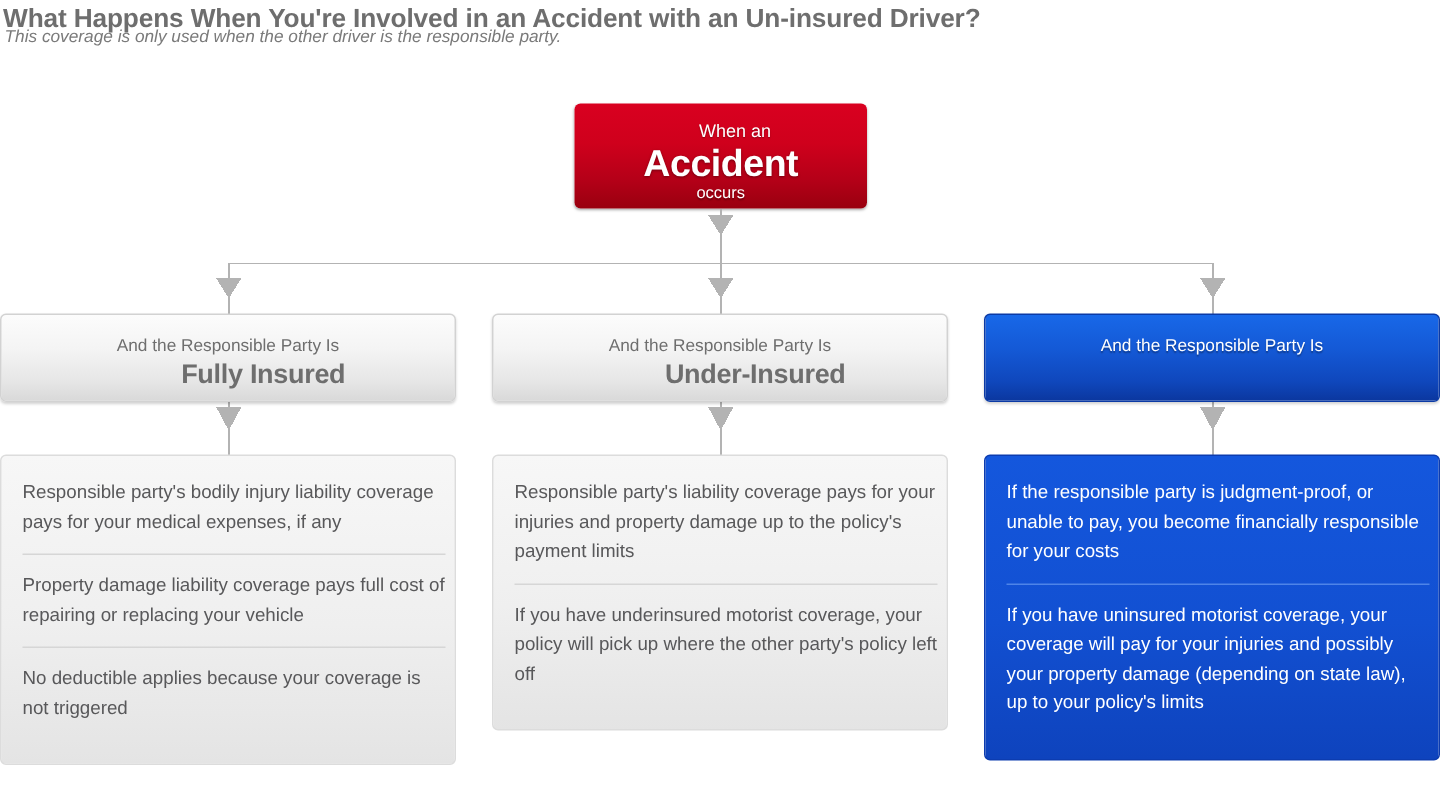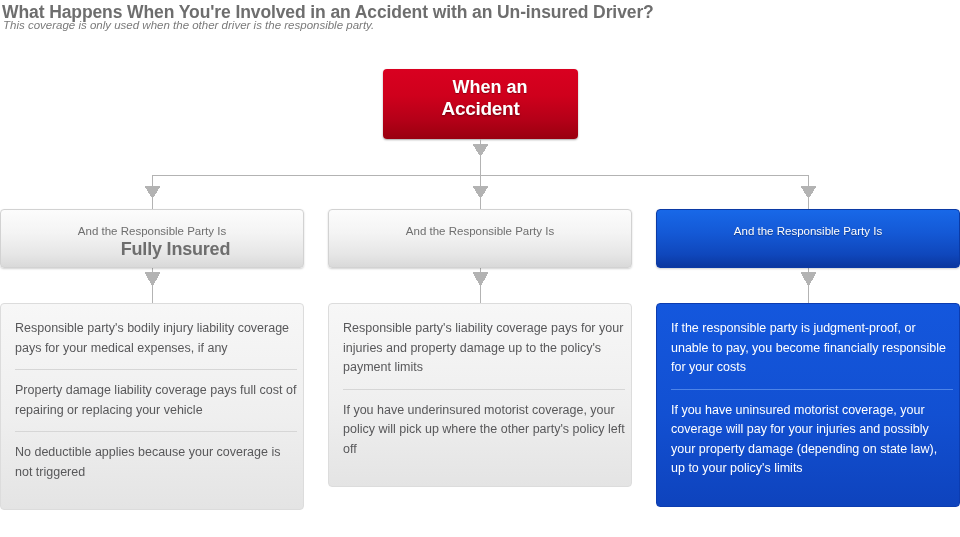--- a/index.html
+++ b/index.html
@@ -50,28 +50,28 @@
     height: 70px;
     border-radius: 4px;
     background: linear-gradient(to bottom, #d90020 0%, #cf001c 38%, #b50018 72%, #99000f 100%);
     box-shadow: 0 1px 2px rgba(0,0,0,0.35);
     color: #ffffff;
     text-align: center;
     box-sizing: border-box;
     padding-top: 11px;
   }
   #root-node .small-top {
-    font-size: 18px;
+    font-size: 12px;
     line-height: 15px;
-    font-weight: bold;
+    font-weight: normal;
     text-shadow: 0 1px 1px rgba(0,0,0,0.35);
     margin-left: 19px;
   }
   #root-node .big {
-    font-size: 19px;
+    font-size: 25px;
     font-weight: bold;
     line-height: 28px;
     letter-spacing: -0.3px;
     text-shadow: 0 1px 2px rgba(0,0,0,0.4);
   }
   #root-node .small-bot {
     font-size: 11px;
     line-height: 13px;
     text-shadow: 0 1px 1px rgba(0,0,0,0.35);
   }
@@ -162,20 +162,21 @@
 </style>
 </head>
 <body>
 
 <div id="page-title">What Happens When You're Involved in an Accident with an Un-insured Driver?</div>
 <div id="page-subtitle">This coverage is only used when the other driver is the responsible party.</div>
 
 <div id="root-node">
   <div class="small-top">When an</div>
   <div class="big">Accident</div>
+  <div class="small-bot">occurs</div>
 </div>
 
 <svg id="connectors" viewBox="0 0 960 537" width="960" height="537">
   <g stroke="#b3b3b3" stroke-width="1" fill="#b3b3b3" shape-rendering="crispEdges">
 
     <line x1="480.5" y1="139" x2="480.5" y2="209"></line>
 
     <polygon points="473,144 488,144 480.5,156"></polygon>
 
     <line x1="152.5" y1="175.5" x2="808.5" y2="175.5"></line>
@@ -205,20 +206,21 @@
   <div class="col-body gray">
     <div class="body-item">Responsible party's bodily injury liability coverage pays for your medical expenses, if any</div>
     <div class="body-item">Property damage liability coverage pays full cost of repairing or replacing your vehicle</div>
     <div class="body-item">No deductible applies because your coverage is not triggered</div>
   </div>
 </div>
 
 <div class="column" id="column-1">
   <div class="col-header gray">
     <div class="kicker">And the Responsible Party Is</div>
+    <div class="title">Under-Insured</div>
   </div>
   <div class="col-body gray">
     <div class="body-item">Responsible party's liability coverage pays for your injuries and property damage up to the policy's payment limits</div>
     <div class="body-item">If you have underinsured motorist coverage, your policy will pick up where the other party's policy left off</div>
   </div>
 </div>
 
 <div class="column" id="column-2">
   <div class="col-header blue">
     <div class="kicker">And the Responsible Party Is</div>

